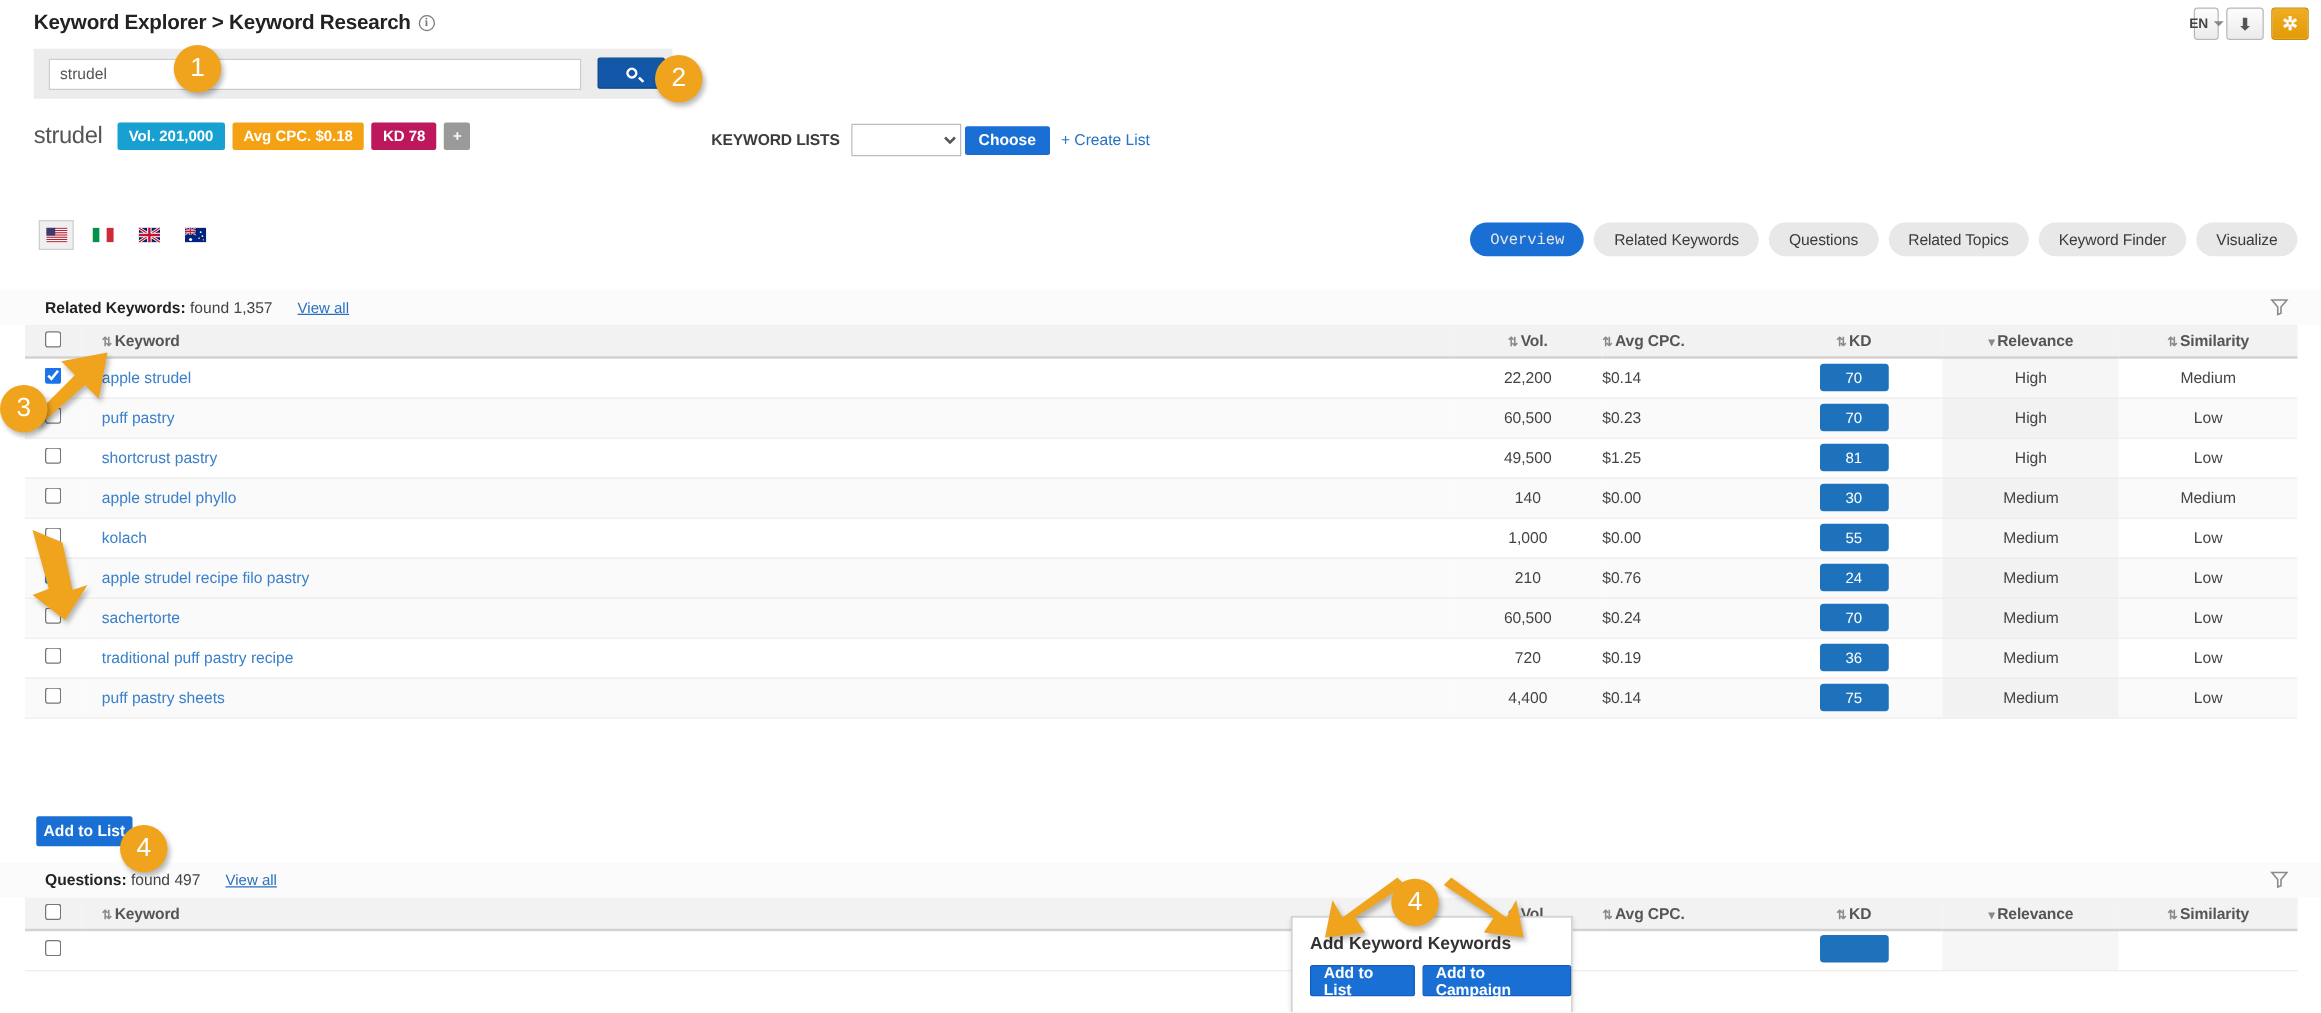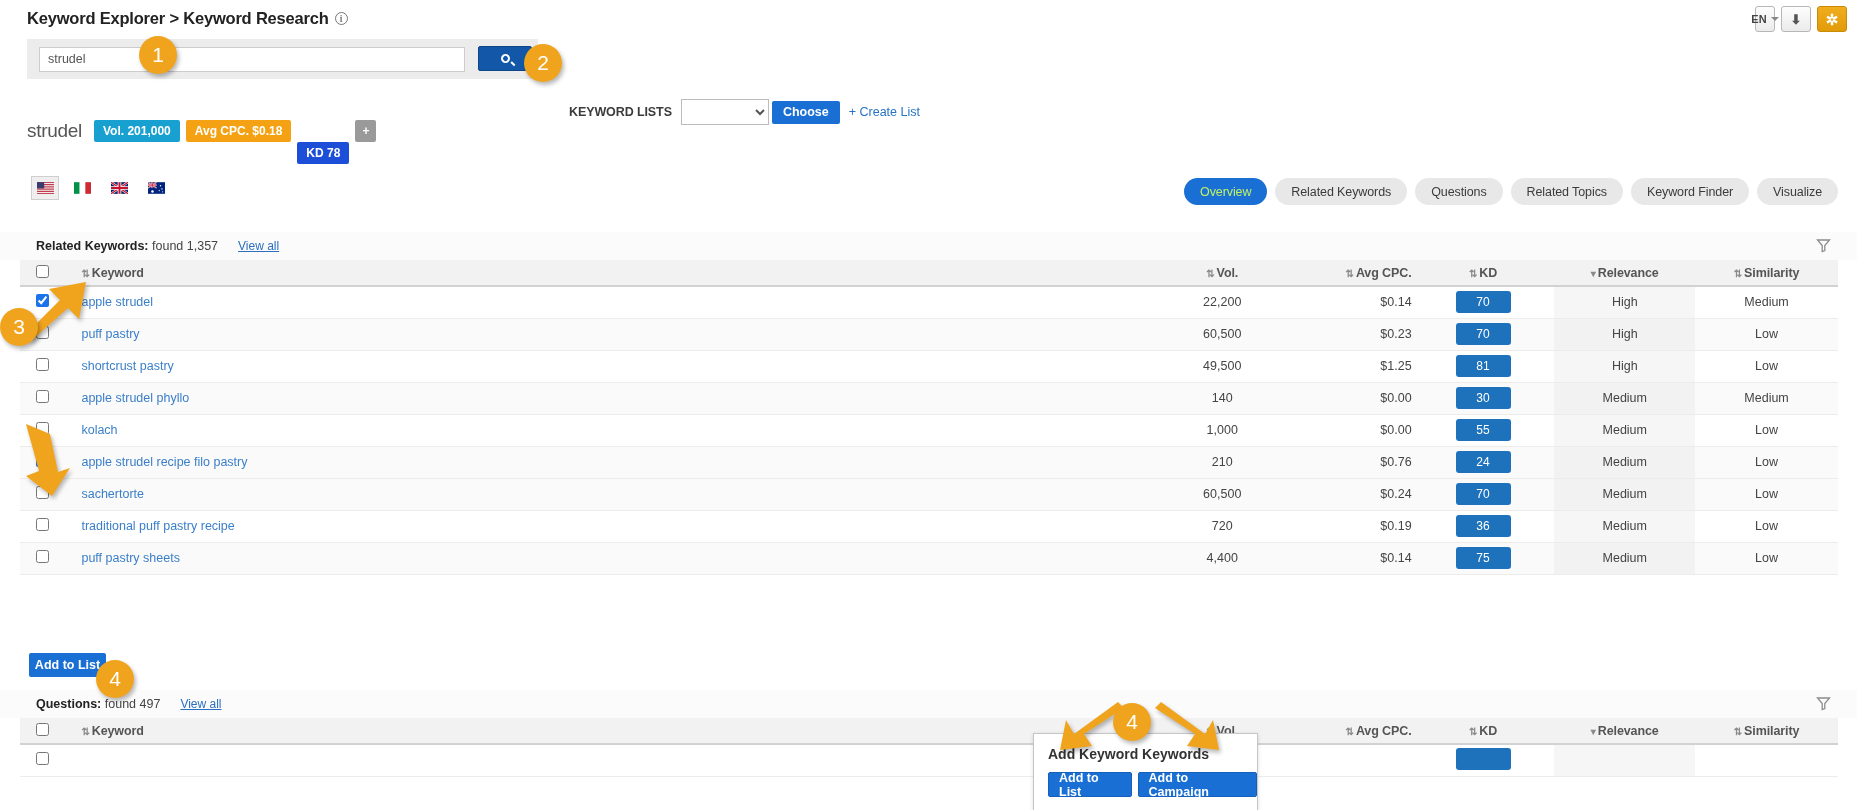--- a/index.html
+++ b/index.html
@@ -62,21 +62,21 @@
     transform:rotate(-45deg);
   }
   .mag::after{content:"";position:absolute;left:3px;top:9px;width:2px;height:5px;background:#fff;}
 
   
   .kw-summary { position:absolute; left:27px; top:98px; display:flex; align-items:center; gap:6px; }
   .kw-word { font-size:19px; color:#555; font-weight:normal; margin-right:6px; letter-spacing:-0.3px;}
   .pill { height:22px; padding:0 9px; display:flex; align-items:center; color:#fff; font-size:12px; font-weight:bold; border-radius:2px; }
   .pill-vol { background:#18a0d0; }
   .pill-cpc { background:#f4a213; }
-  .pill-kd  { background:#1d4ed8;margin-top:44px; }
+  .pill-kd  { background:#be185d; }
   .pill-plus{ background:#9a9a9a; padding:0 7px; }
 
   
   .kw-lists { position:absolute; left:569px; top:99px; display:flex; align-items:center; gap:9px; }
   .kw-lists-label { font-size:12.5px; font-weight:bold; color:#3b3b3b; letter-spacing:-0.1px; }
   .select-list {
     height:23px; border:1px solid #bdbdbd; background:#fff; font-size:12.5px; color:#555;
     padding:12px 4px; font-family:"Liberation Sans", sans-serif; outline:none; cursor:pointer;
   }
   .choose-btn {
@@ -92,21 +92,21 @@
   .flagbox.sel { background:#efefef; border:1px solid #cfcfcf; }
   .flag { width:17px; height:12px; display:block; }
 
   
   .tabs { position:absolute; right:19px; top:178px; display:flex; gap:8px; }
   .tab {
     height:27px; padding:0 16px; border-radius:14px; background:#e8e8e8; color:#3b3b3b;
     font-size:12.5px; display:flex; align-items:center; justify-content:center; cursor:pointer;
     white-space:nowrap; letter-spacing:-0.1px;
   }
-  .tab.active { background:#1a6fd4; color:#bef264; }
+  .tab.active { background:#1a6fd4; color:#e5e5e5;font-family:Liberation Mono, monospace; }
 
   
   .sec-head {
     position:absolute; left:0; width:1857px; height:28px;
     background:#fbfbfb; display:flex; align-items:center;
   }
   .sec-head .lbl { margin-left:36px; font-size:12.5px; color:#444; }
   .sec-head .lbl b { color:#222; }
   .sec-head .viewall { margin-left:20px; font-size:12px; color:#2a6fc0; text-decoration:underline; cursor:pointer; }
   .funnel { position:absolute; right:26px; top:6px; cursor:pointer; }
@@ -116,21 +116,21 @@
   table.kwtable th {
     background:#f2f2f2; height:26px; font-size:12.5px; font-weight:bold; color:#555;
     border-bottom:2px solid #d2d2d2; padding:0; letter-spacing:-0.1px;
   }
   table.kwtable td { height:32px; font-size:12.5px; border-bottom:1px solid #ececec; padding:0; color:#444; }
   tr.odd td { background:#ffffff; }
   tr.even td { background:#fafafa; }
   .c-check { width:42px; text-align:center; }
   .c-kw    { width:1014px; text-align:left; padding-left:16px !important; }
   .c-vol   { width:110px; text-align:center; }
-  .c-cpc   { width:120px; text-align:right; }
+  .c-cpc   { width:120px; text-align:left; }
   .c-kd    { width:132px; text-align:center; }
   .c-rel   { width:130px; text-align:center; }
   .c-sim   { width:132px; text-align:center; }
   th.c-rel, td.c-rel { background:#f4f4f4; }
   tr.odd td.c-rel { background:#f6f6f6; }
   tr.even td.c-rel { background:#f2f2f2; }
   th.c-rel { background:#ececec; }
   .kwlink { color:#3a7fc9; cursor:pointer; }
   .sortic { color:#8a8a8a; font-size:10px; margin-right:2px; }
   .kd-badge {

